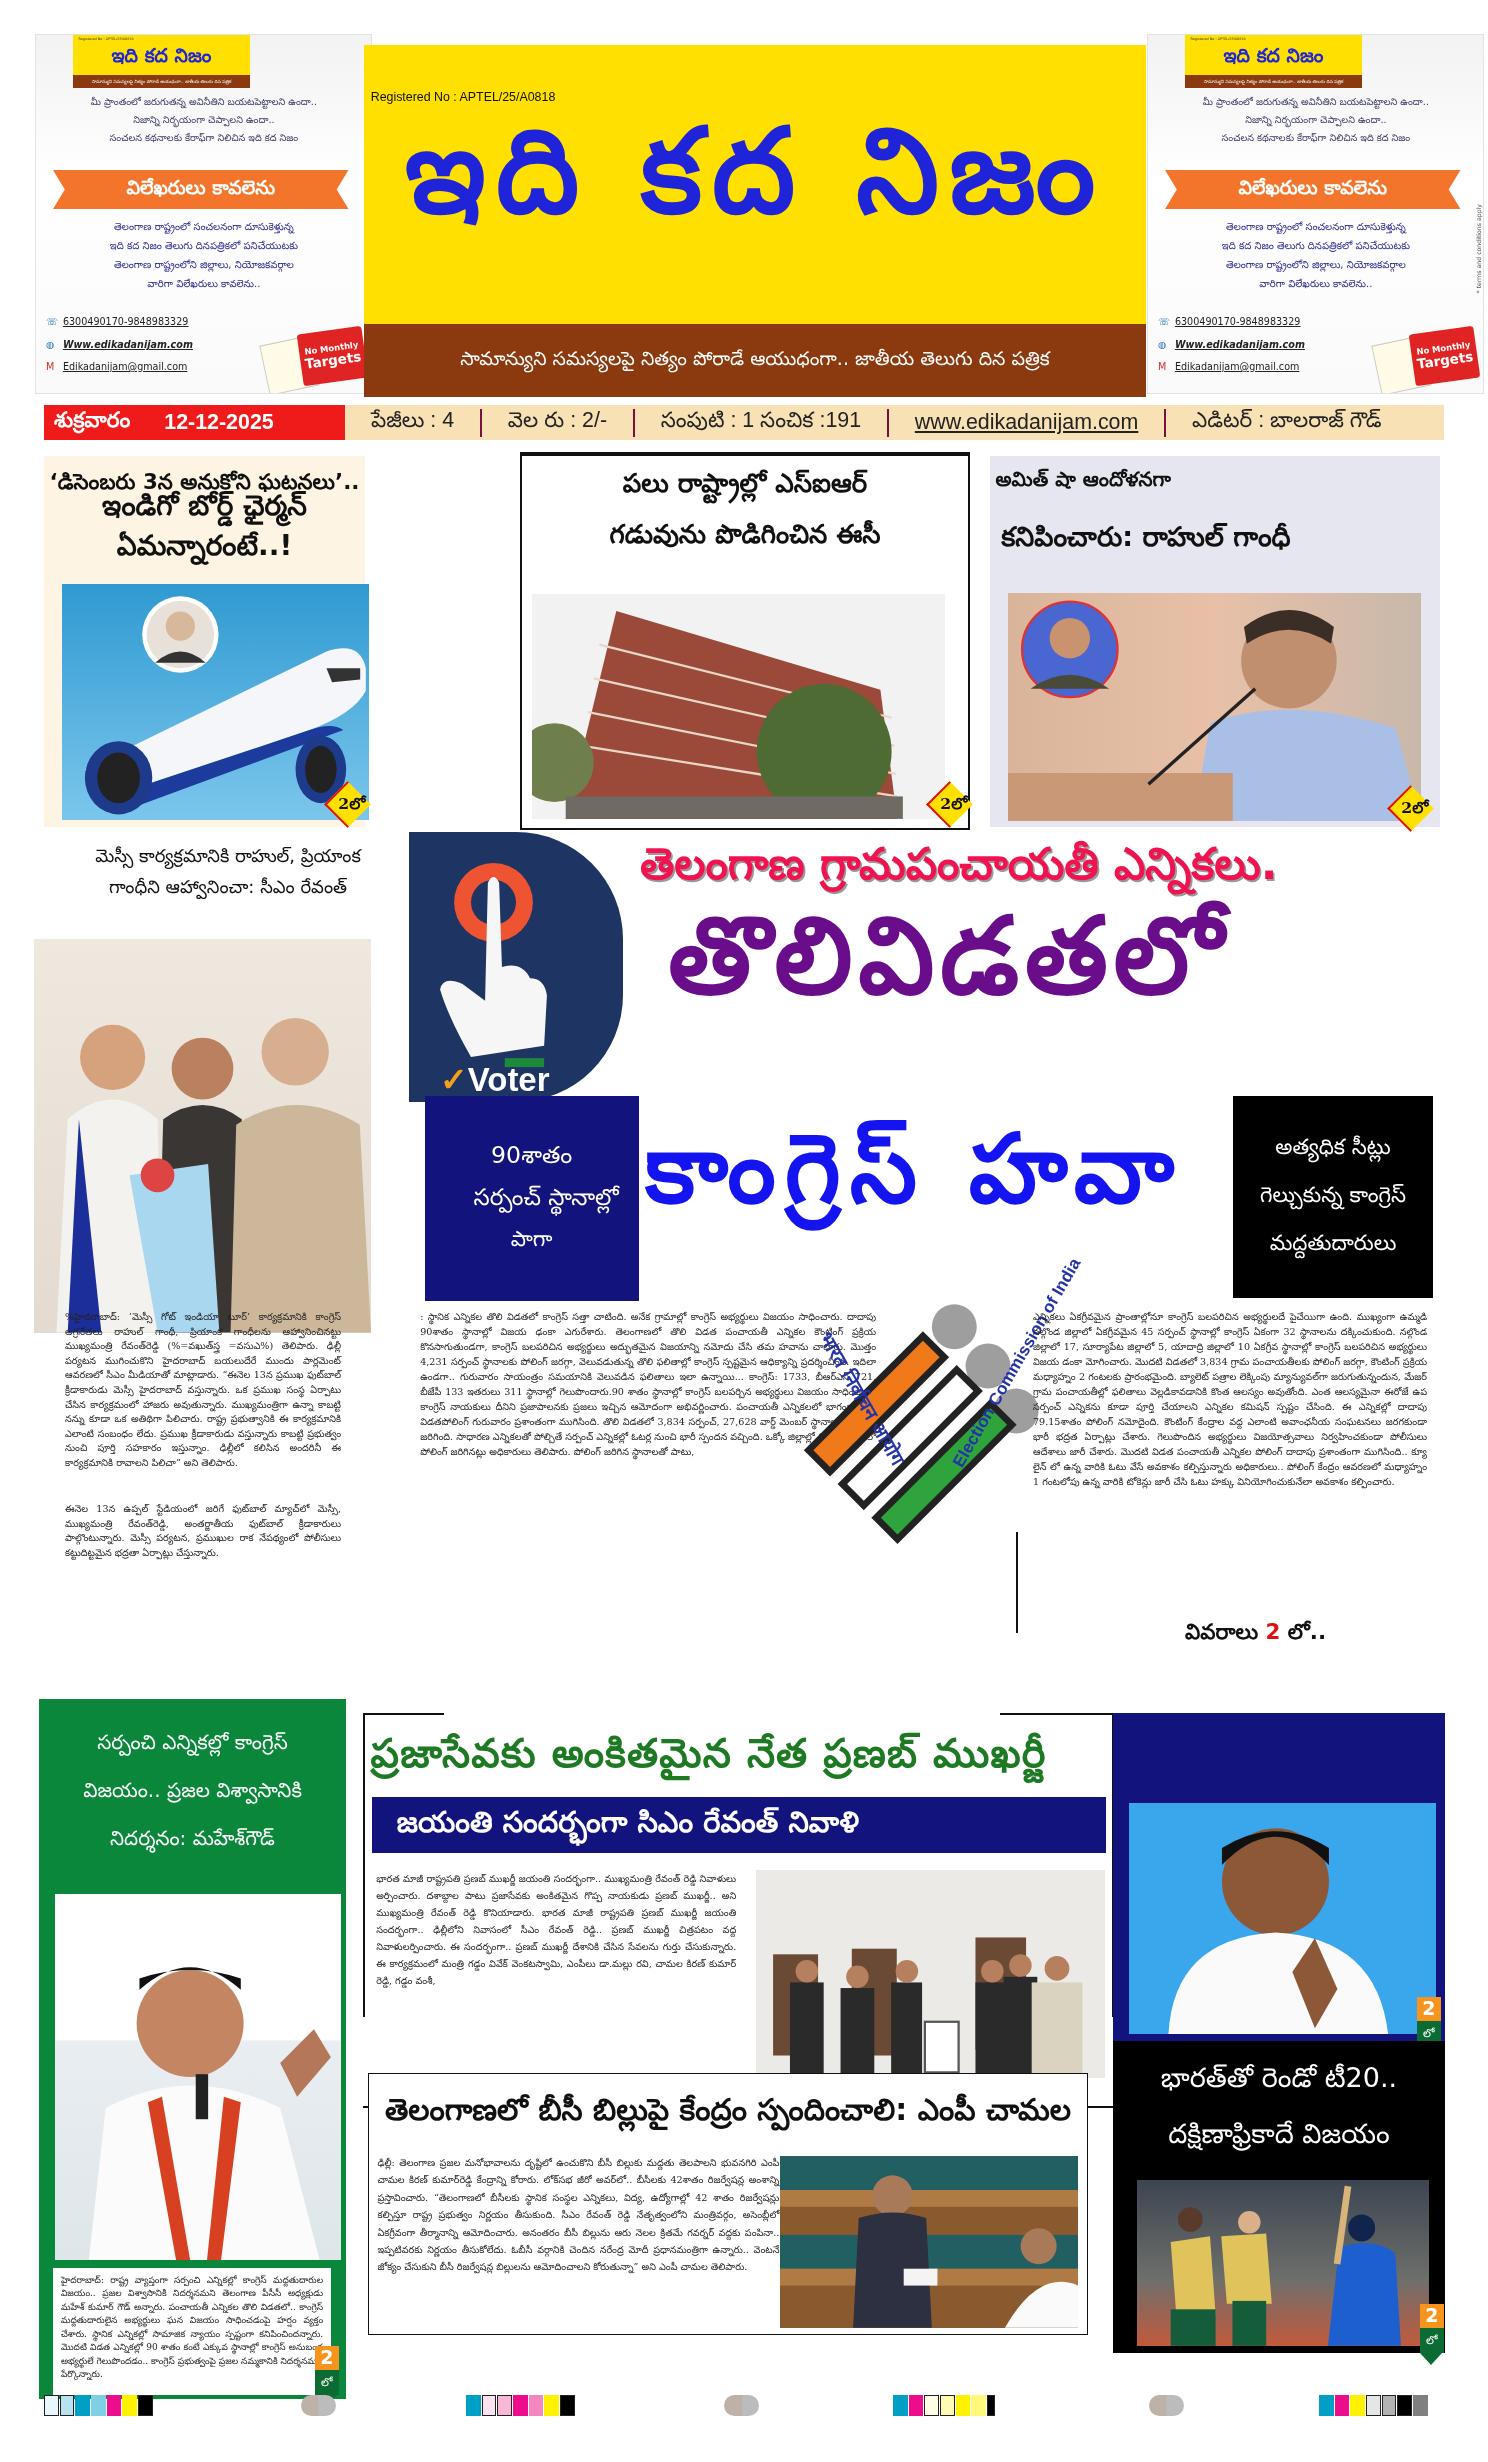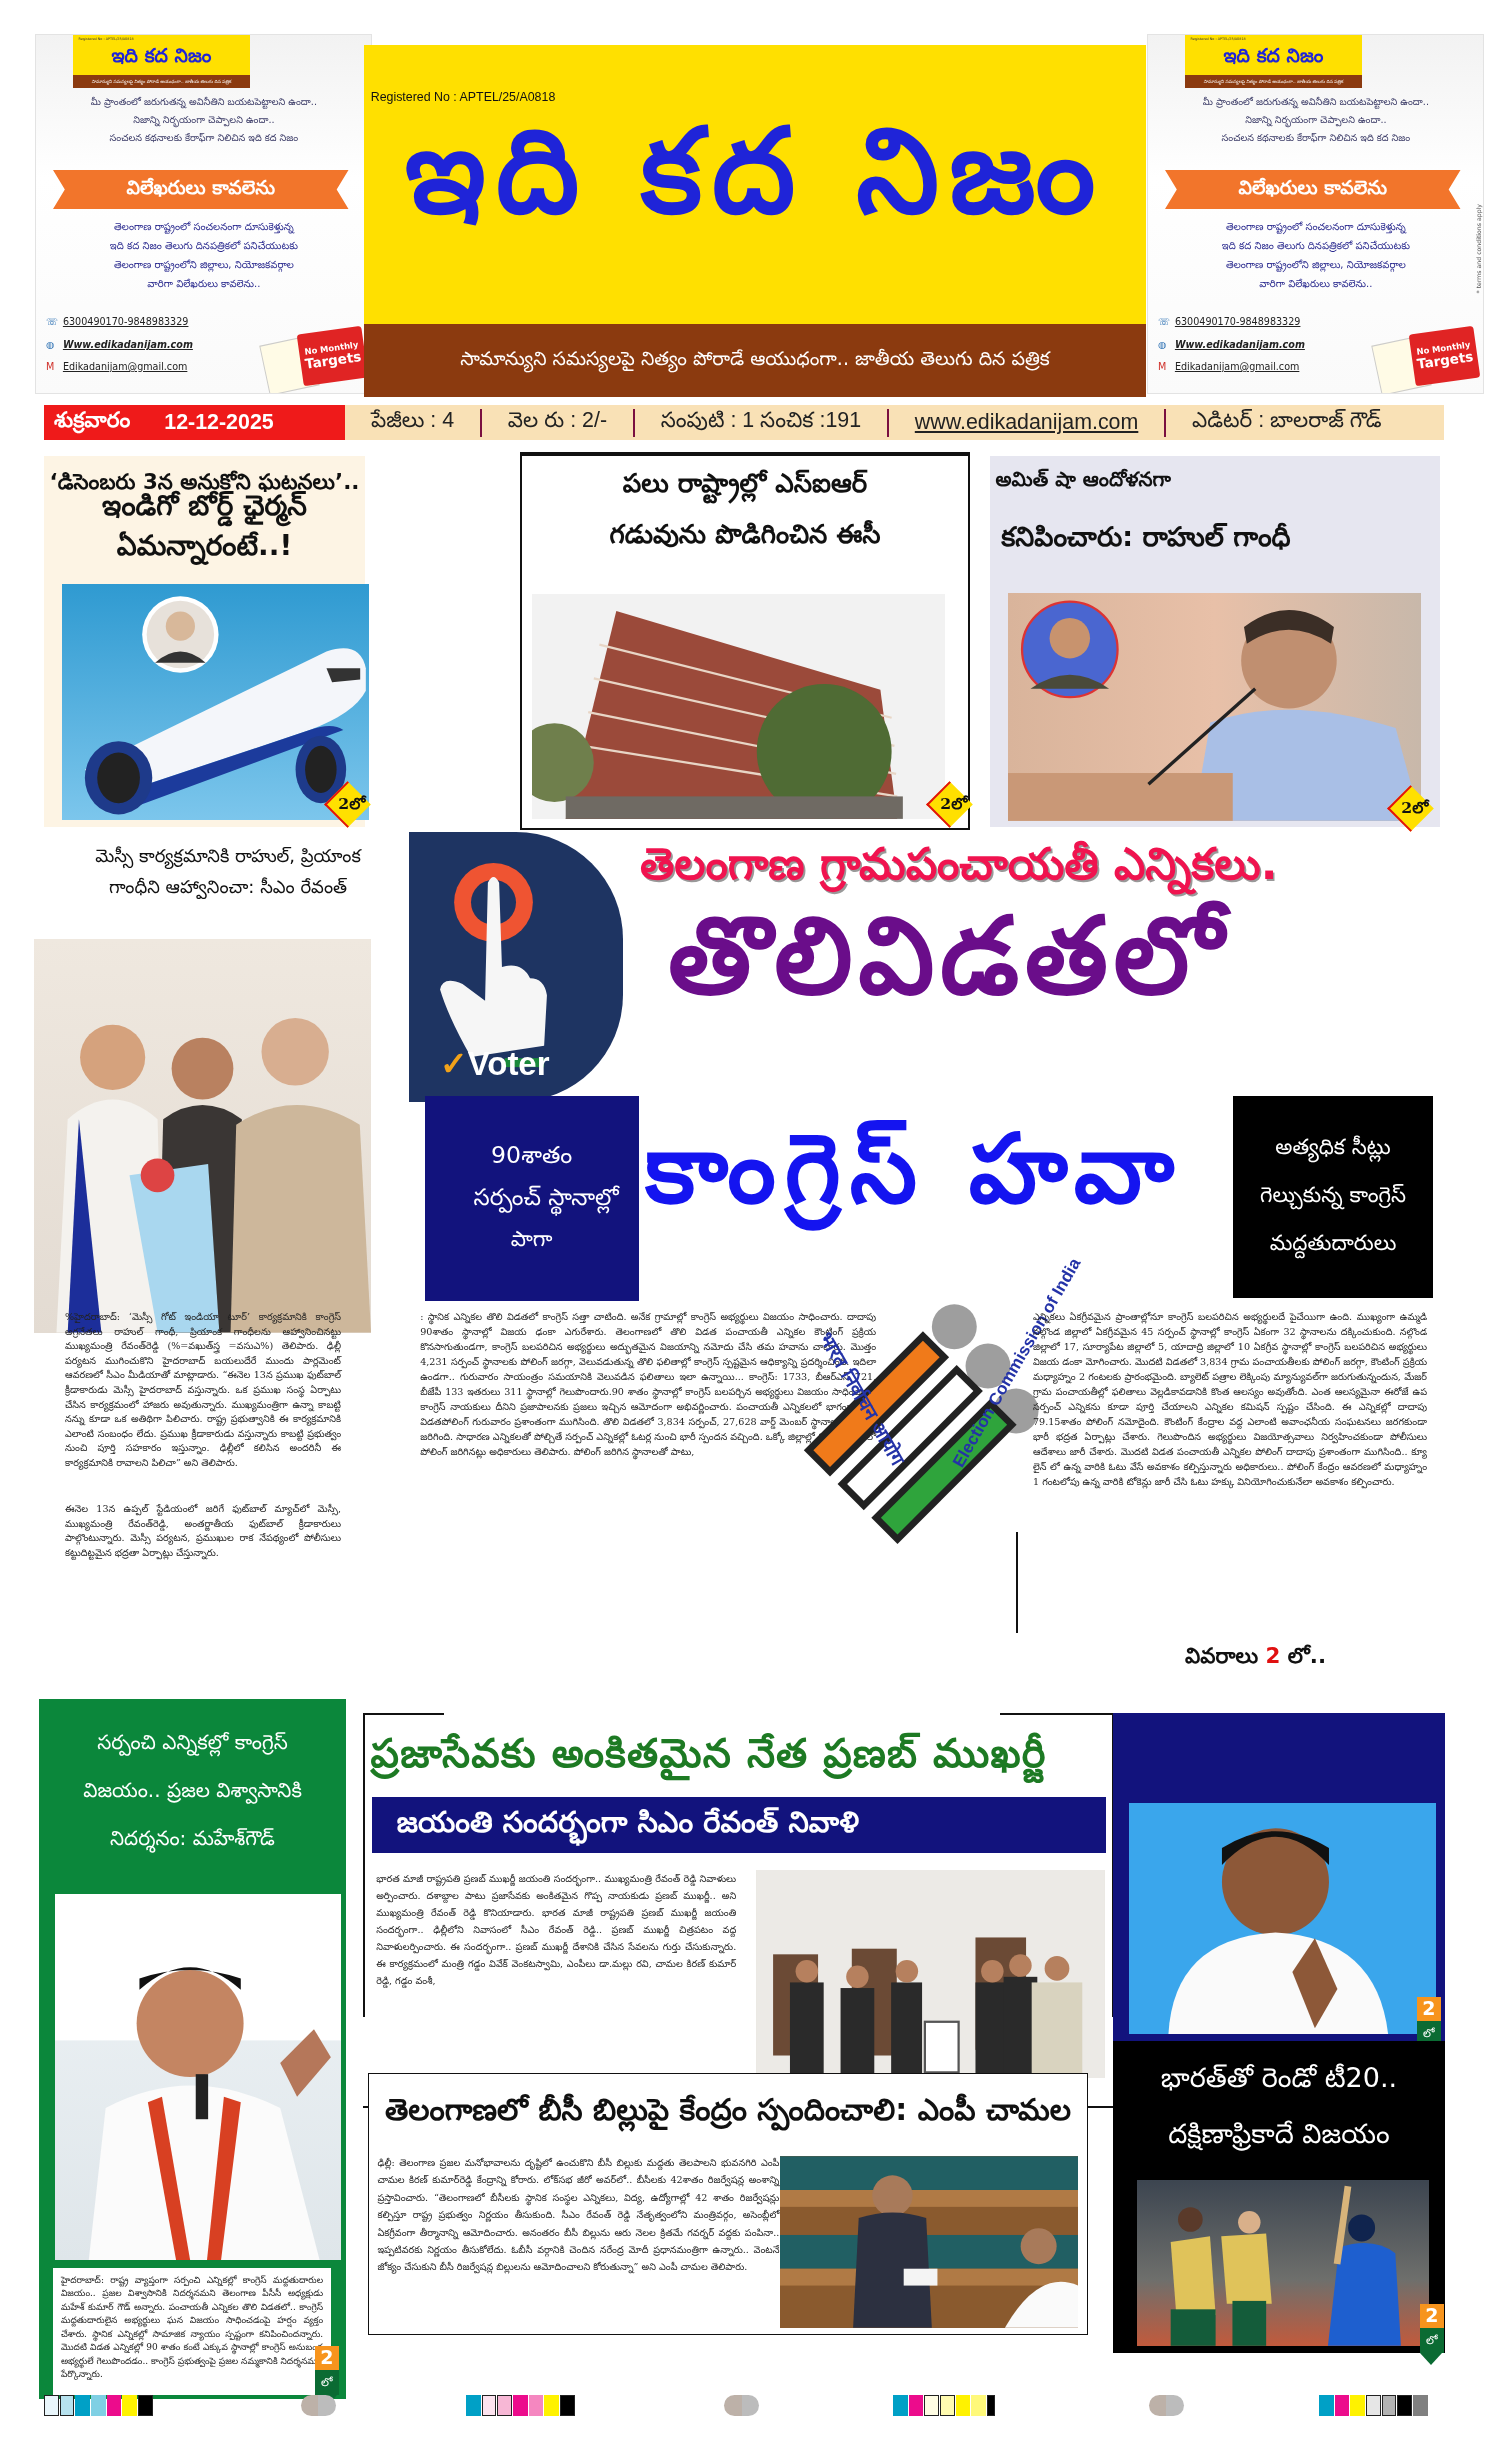--- a/index.html
+++ b/index.html
@@ -213,21 +213,21 @@
 
 <div class="abs" style="left:409px;top:832px;width:1035px;height:866px;">
 
   <div class="abs" style="left:0;top:0;width:214px;height:270px;background:#1e3462;border-radius:0 107px 107px 0;">
     <svg width="214" height="270" viewBox="0 0 380 480">
       <circle cx="150" cy="125" r="70" fill="#ef5432"></circle>
       <circle cx="150" cy="125" r="40" fill="#1e3462"></circle>
       <path d="M140 90 Q150 70 160 90 L165 240 Q200 230 215 260 Q240 260 245 290 L240 380 L110 400 Q70 330 55 280 Q60 255 95 270 L135 300 Z" fill="#f6f6f6"></path>
       <rect x="170" y="402" width="70" height="16" fill="#1b8a3b"></rect>
     </svg>
-    <div style="position:absolute;left:31px;top:212px;font-family:'Liberation Sans',sans-serif;font-size:33px;color:#fff;font-weight:bold;"><span style="color:#f2a21a;">✓</span><span>Voter</span></div>
+    <div style="position:absolute;left:31px;top:228px;font-family:'Liberation Sans',sans-serif;font-size:33px;color:#fff;font-weight:bold;"><span style="color:#f2a21a;">✓</span><span>Voter</span></div>
   </div>
 
   <div class="abs center" style="left:15.7px;top:264px;width:214px;height:205px;background:#12137d;color:#fff;flex-direction:column;gap:10px;">
     <div style="font-size:23.6px;">90శాతం</div>
     <div style="font-size:23px;margin-left:29px;">సర్పంచ్ స్థానాల్లో</div>
     <div style="font-size:21.4px;">పాగా</div>
   </div>
 
   <div class="abs" style="left:231px;top:5.6px;font-size:44px;font-weight:bold;color:#f0134f;text-shadow:1.7px 2.2px 0 #999;">తెలంగాణ గ్రామపంచాయతీ ఎన్నికలు.</div>
 
@@ -257,21 +257,21 @@
           <rect x="132" y="302" width="276" height="42" fill="#2fa43c"></rect>
       </g>
     </svg>
     <div style="position:absolute;left:180px;top:157px;transform:rotate(-60deg);transform-origin:left top;font-family:'Liberation Sans',sans-serif;font-weight:bold;color:#2433a8;font-size:17px;white-space:nowrap;">Election Commission of India</div>
     <div style="position:absolute;left:67px;top:22.5px;transform:rotate(60deg);transform-origin:left top;font-weight:bold;color:#2433a8;font-size:19px;white-space:nowrap;">भारत निर्वाचन आयोग</div>
   </div>
 
   <div class="abs body-text" style="left:624px;top:477px;width:394px;font-size:9.6px;line-height:15px;">ఎన్నికలు ఏకగ్రీవమైన ప్రాంతాల్లోనూ కాంగ్రెస్ బలపరిచిన అభ్యర్థులదే పైచేయిగా ఉంది. ముఖ్యంగా ఉమ్మడి నల్గొండ జిల్లాలో ఏకగ్రీవమైన 45 సర్పంచ్ స్థానాల్లో కాంగ్రెస్ ఏకంగా 32 స్థానాలను దక్కించుకుంది. నల్గొండ జిల్లాలో 17, సూర్యాపేట జిల్లాలో 5, యాదాద్రి జిల్లాలో 10 ఏకగ్రీవ స్థానాల్లో కాంగ్రెస్ బలపరిచిన అభ్యర్థులు విజయ డంకా మోగించారు. మొదటి విడతలో 3,834 గ్రామ పంచాయతీలకు పోలింగ్ జరగ్గా, కౌంటింగ్ ప్రక్రియ మధ్యాహ్నం 2 గంటలకు ప్రారంభమైంది. బ్యాలెట్ పత్రాల లెక్కింపు మ్యాన్యువల్‌గా జరుగుతున్నందున, మేజర్ గ్రామ పంచాయతీల్లో ఫలితాలు వెల్లడికావడానికి కొంత ఆలస్యం అవుతోంది. ఎంత ఆలస్యమైనా ఈరోజే ఉప సర్పంచ్ ఎన్నికను కూడా పూర్తి చేయాలని ఎన్నికల కమిషన్ స్పష్టం చేసింది. ఈ ఎన్నికల్లో దాదాపు 79.15శాతం పోలింగ్ నమోదైంది. కౌంటింగ్ కేంద్రాల వద్ద ఎలాంటి అవాంఛనీయ సంఘటనలు జరగకుండా భారీ భద్రత ఏర్పాట్లు చేశారు. గెలుపొందిన అభ్యర్థులు విజయోత్సవాలు నిర్వహించకుండా పోలీసులు ఆదేశాలు జారీ చేశారు. మొదటి విడత పంచాయతీ ఎన్నికల పోలింగ్ దాదాపు ప్రశాంతంగా ముగిసింది.. క్యూ లైన్ లో ఉన్న వారికి ఓటు వేసే అవకాశం కల్పిస్తున్నారు అధికారులు.. పోలింగ్ కేంద్రం ఆవరణలో మధ్యాహ్నం 1 గంటలోపు ఉన్న వారికి టోకెన్లు జారీ చేసి ఓటు హక్కు వినియోగించుకునేలా అవకాశం కల్పించారు.</div>
   <div class="abs" style="left:607px;top:700px;width:1.7px;height:101px;background:#111;"></div>
 
-  <div class="abs" style="left:776px;top:787px;font-size:21.4px;font-weight:bold;margin-top:24px;">
+  <div class="abs" style="left:776px;top:787px;font-size:21.4px;font-weight:bold;">
     <span>వివరాలు</span> <span style="color:#e01010;">2</span> <span>లో..</span>
   </div>
 </div>
 
 <div class="abs" style="left:39px;top:1699px;width:307px;height:700px;background:#0b873b;">
   <div class="center" style="position:absolute;left:0;right:0;top:28px;height:34px;color:#fff;font-size:20px;">సర్పంచి ఎన్నికల్లో కాంగ్రెస్</div>
   <div class="center" style="position:absolute;left:0;right:0;top:76px;height:34px;color:#fff;font-size:20px;">విజయం.. ప్రజల విశ్వాసానికి</div>
   <div class="center" style="position:absolute;left:0;right:0;top:124px;height:34px;color:#fff;font-size:20px;">నిదర్శనం: మహేశ్‌గౌడ్</div>
   <div class="photo" style="left:15.7px;top:195px;width:286px;height:366px;background:linear-gradient(180deg,#eef3f6,#dfe6ea);">
     <svg width="286" height="366" viewBox="0 0 508 650">

